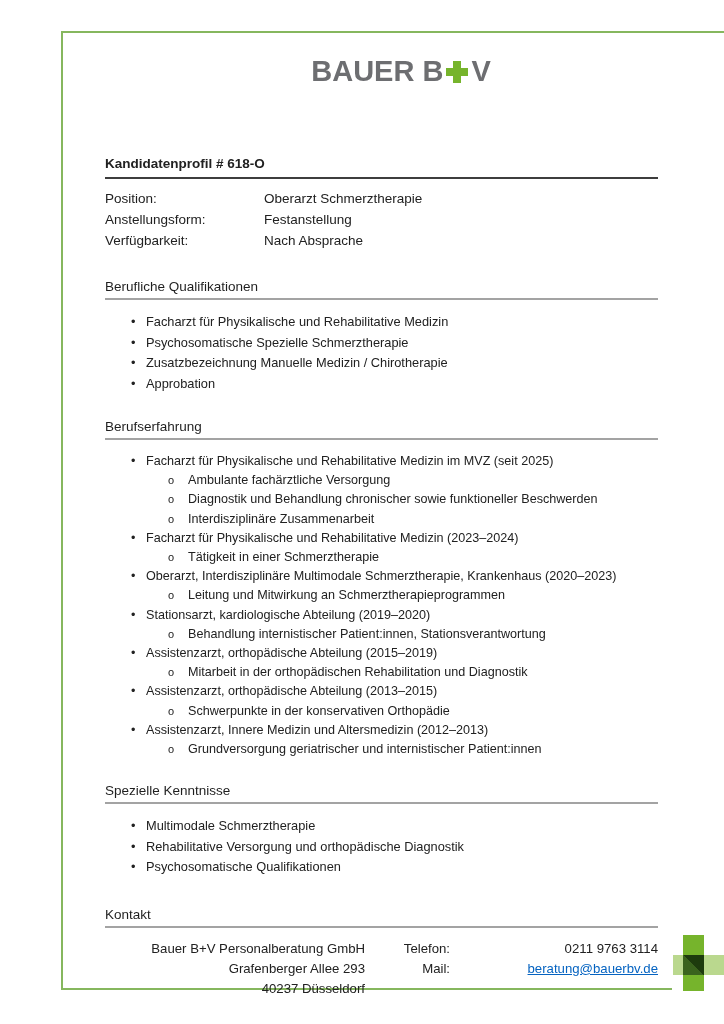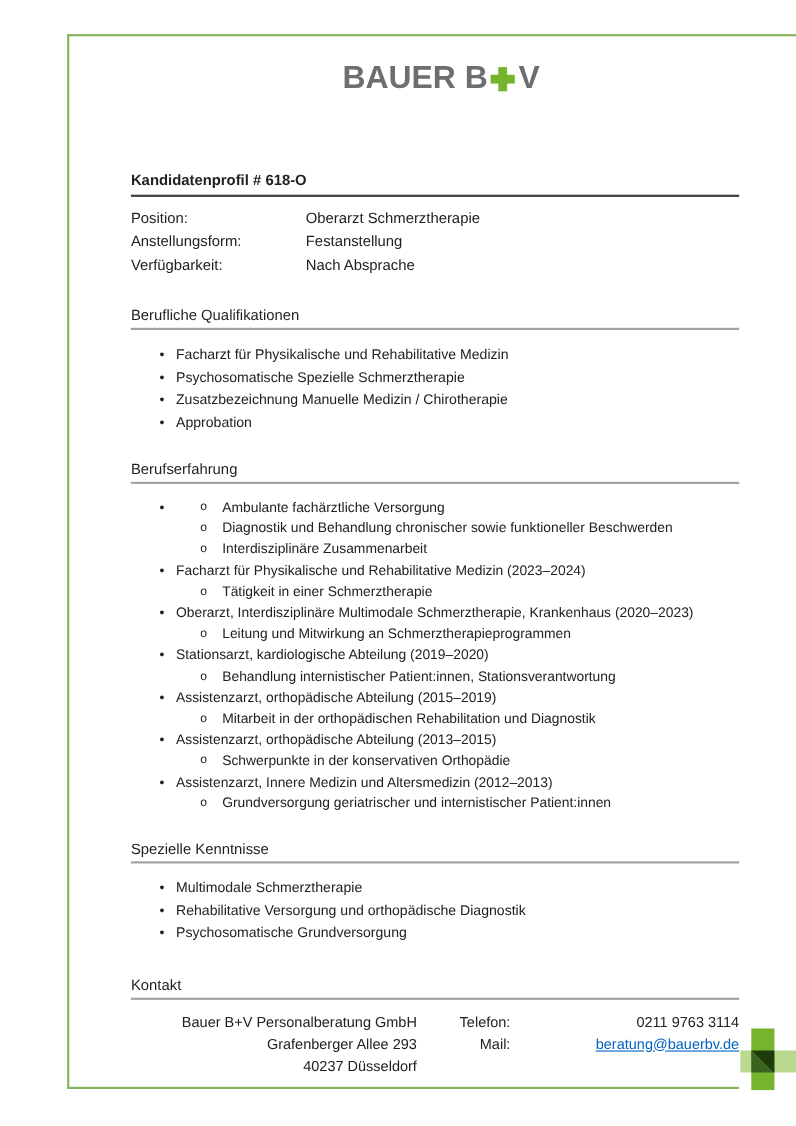--- a/index.html
+++ b/index.html
@@ -23,21 +23,21 @@
   .frame-bottom{left:29px;top:988px;width:611px;height:2px;}
 
   
   .logo{position:absolute;top:57px;left:0;width:724px;display:flex;justify-content:center;align-items:center;gap:2px;padding-left:14px;}
   .logo-text{font-size:29px;font-weight:bold;color:var(--logo-gray);letter-spacing:0px;line-height:1;}
   .logo-plus{position:relative;width:22px;height:22px;display:inline-block;margin:0 1px;}
   .logo-plus .pv{position:absolute;left:7px;top:0;width:8px;height:22px;background:var(--green);}
   .logo-plus .ph{position:absolute;left:0;top:7px;width:22px;height:8px;background:var(--green);}
 
   
-  .content{position:absolute;left:87px;top:156px;width:553px;}
+  .content{position:absolute;left:73px;top:156px;width:553px;}
 
   .doc-title{font-size:13.5px;font-weight:bold;padding-bottom:6px;border-bottom:2px solid #3d3d3d;}
 
   .info-table{margin-top:9px;font-size:13.5px;}
   .info-row{display:flex;line-height:21px;align-items:center;}
   .info-label{width:159px;flex:none;}
   .info-value{flex:1;}
 
   .sec-heading{font-size:13.5px;font-weight:normal;color:#1f1f1f;padding-bottom:4px;border-bottom:2px solid #a3a3a3;}
   .mt-q{margin-top:28px;}
@@ -109,21 +109,21 @@
     <div class="sec-heading mt-q">Berufliche Qualifikationen</div>
     <ul class="blist">
         <li class="b1"><span class="marker">•</span><span>Facharzt für Physikalische und Rehabilitative Medizin</span></li>
         <li class="b1"><span class="marker">•</span><span>Psychosomatische Spezielle Schmerztherapie</span></li>
         <li class="b1"><span class="marker">•</span><span>Zusatzbezeichnung Manuelle Medizin / Chirotherapie</span></li>
         <li class="b1"><span class="marker">•</span><span>Approbation</span></li>
       </ul>
 
     <div class="sec-heading mt-e">Berufserfahrung</div>
     <ul class="blist exp">
-        <li class="b1"><span class="marker">•</span></li>
+        <li class="b1"><span class="marker">•</span><span>Facharzt für Physikalische und Rehabilitative Medizin im MVZ (seit 2025)</span></li>
         <li class="b2"><span class="marker">o</span><span>Ambulante fachärztliche Versorgung</span></li>
         <li class="b2"><span class="marker">o</span><span>Diagnostik und Behandlung chronischer sowie funktioneller Beschwerden</span></li>
         <li class="b2"><span class="marker">o</span><span>Interdisziplinäre Zusammenarbeit</span></li>
         <li class="b1"><span class="marker">•</span><span>Facharzt für Physikalische und Rehabilitative Medizin (2023–2024)</span></li>
         <li class="b2"><span class="marker">o</span><span>Tätigkeit in einer Schmerztherapie</span></li>
         <li class="b1"><span class="marker">•</span><span>Oberarzt, Interdisziplinäre Multimodale Schmerztherapie, Krankenhaus (2020–2023)</span></li>
         <li class="b2"><span class="marker">o</span><span>Leitung und Mitwirkung an Schmerztherapieprogrammen</span></li>
         <li class="b1"><span class="marker">•</span><span>Stationsarzt, kardiologische Abteilung (2019–2020)</span></li>
         <li class="b2"><span class="marker">o</span><span>Behandlung internistischer Patient:innen, Stationsverantwortung</span></li>
         <li class="b1"><span class="marker">•</span><span>Assistenzarzt, orthopädische Abteilung (2015–2019)</span></li>
@@ -131,21 +131,21 @@
         <li class="b1"><span class="marker">•</span><span>Assistenzarzt, orthopädische Abteilung (2013–2015)</span></li>
         <li class="b2"><span class="marker">o</span><span>Schwerpunkte in der konservativen Orthopädie</span></li>
         <li class="b1"><span class="marker">•</span><span>Assistenzarzt, Innere Medizin und Altersmedizin (2012–2013)</span></li>
         <li class="b2"><span class="marker">o</span><span>Grundversorgung geriatrischer und internistischer Patient:innen</span></li>
       </ul>
 
     <div class="sec-heading mt-s">Spezielle Kenntnisse</div>
     <ul class="blist">
         <li class="b1"><span class="marker">•</span><span>Multimodale Schmerztherapie</span></li>
         <li class="b1"><span class="marker">•</span><span>Rehabilitative Versorgung und orthopädische Diagnostik</span></li>
-        <li class="b1"><span class="marker">•</span><span>Psychosomatische Grundversorgung</span></li>
+        <li class="b1"><span class="marker">•</span><span>Psychosomatische Qualifikationen</span></li>
       </ul>
 
     <div class="sec-heading mt-k">Kontakt</div>
     <div class="contact">
       <div class="contact-row">
         <div class="contact-c1">Bauer B+V Personalberatung GmbH</div>
         <div class="contact-c2">Telefon:</div>
         <div class="contact-c3">0211 9763 3114</div>
       </div>
       <div class="contact-row">

